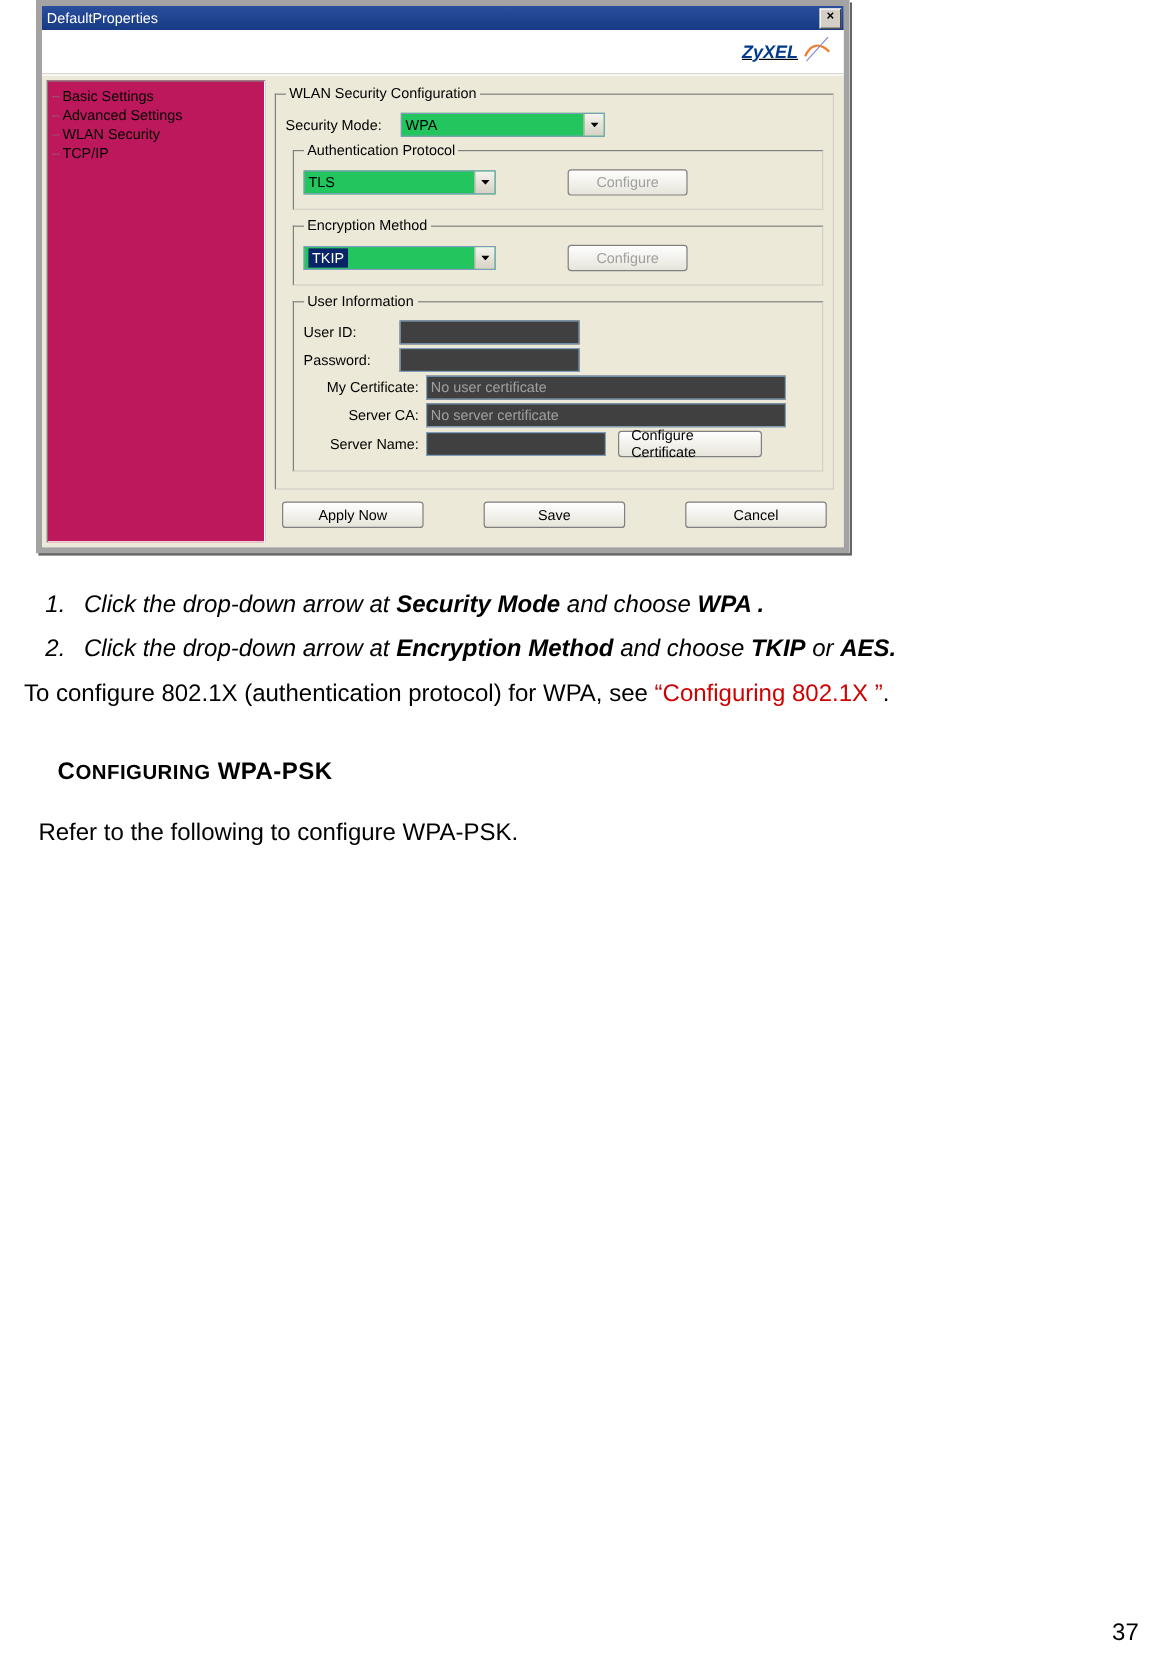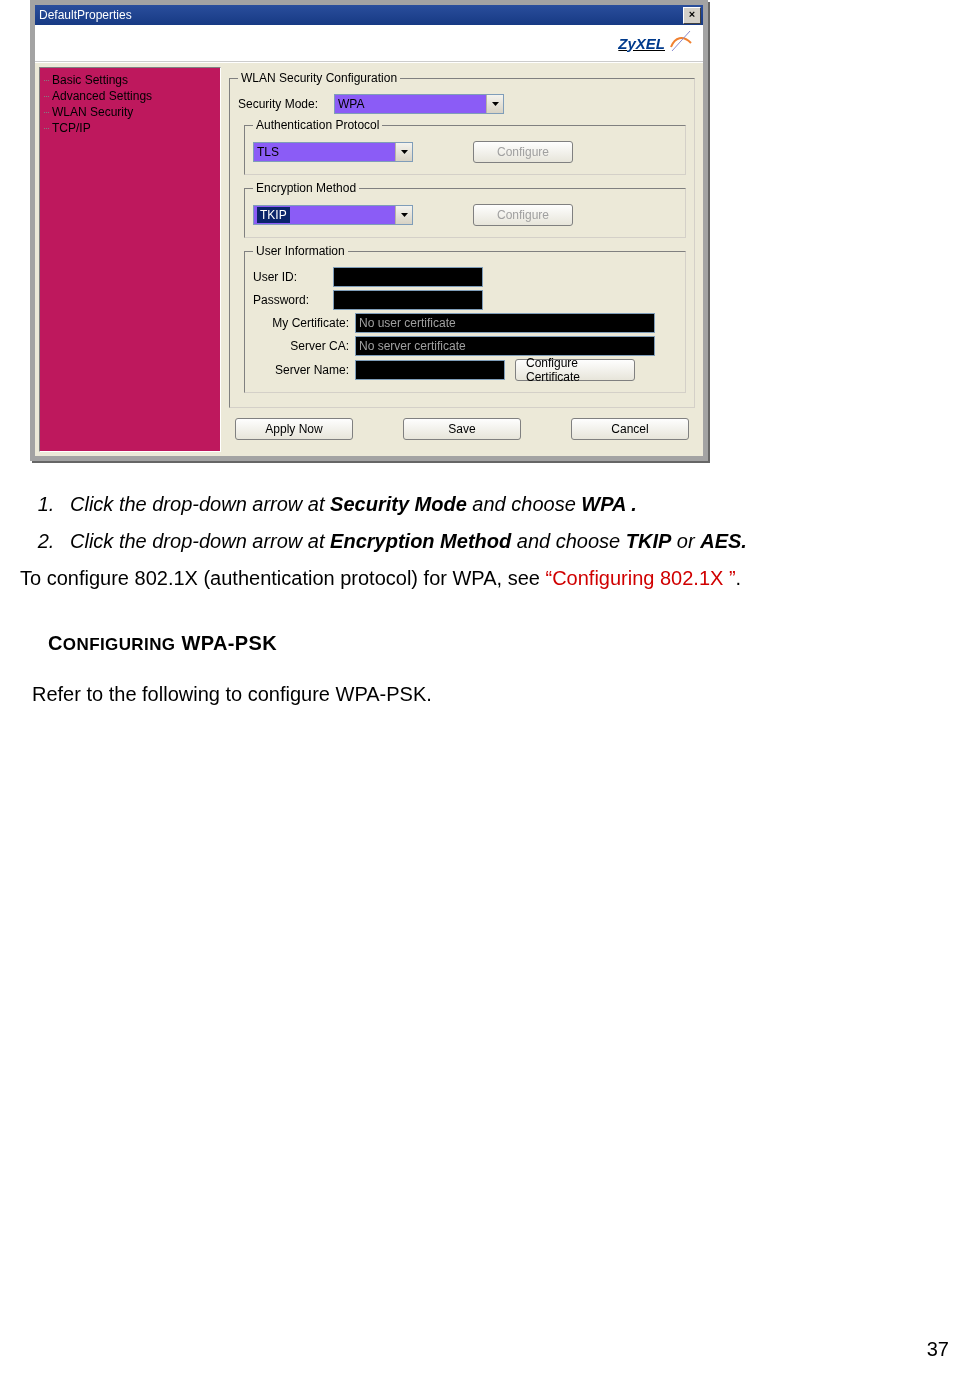--- a/index.html
+++ b/index.html
@@ -127,21 +127,21 @@
     align-items: center;
     margin: 3px 0;
     gap: 6px;
   }
   .lbl {
     font-size: 12px;
     white-space: nowrap;
   }
   .select {
     height: 20px;
-    background: #8b5cf6;
+    background: #22c55e;
     border: 1px solid #7f9db9;
     display: flex;
     align-items: center;
     justify-content: space-between;
     padding-left: 3px;
     box-sizing: border-box;
   }
   .select.highlighted .select-val {
     background: #0a246a;
     color: #fff;
@@ -165,21 +165,21 @@
     font-size: 12px;
     display: flex;
     align-items: center;
     justify-content: center;
     padding: 0 10px;
     box-sizing: border-box;
   }
   .winbtn.disabled { color: #a0a0a0; }
   .txtinput {
     height: 20px;
-    background: #000000;
+    background: #404040;
     border: 1px solid #7f9db9;
     padding: 0 3px;
     font-size: 12px;
     box-sizing: border-box;
     display: flex;
     align-items: center;
   }
   .txtinput.disabled { color:#a0a0a0; }
   .bottom-buttons {
     display: flex;
@@ -210,21 +210,21 @@
     letter-spacing: 0.4px;
   }
   .section-title .sc { font-size: 17px; }
   .para {
     margin-top: 20px;
     margin-left: 12px;
   }
   .xref { color: #d00000; }
   .pagenum {
     position: absolute;
-    bottom: 28px;
+    bottom: 16px;
     right: 20px;
     font-size: 20px;
   }
 </style>
 </head>
 <body>
 
 <div class="page">
 
   <div class="dialog">

